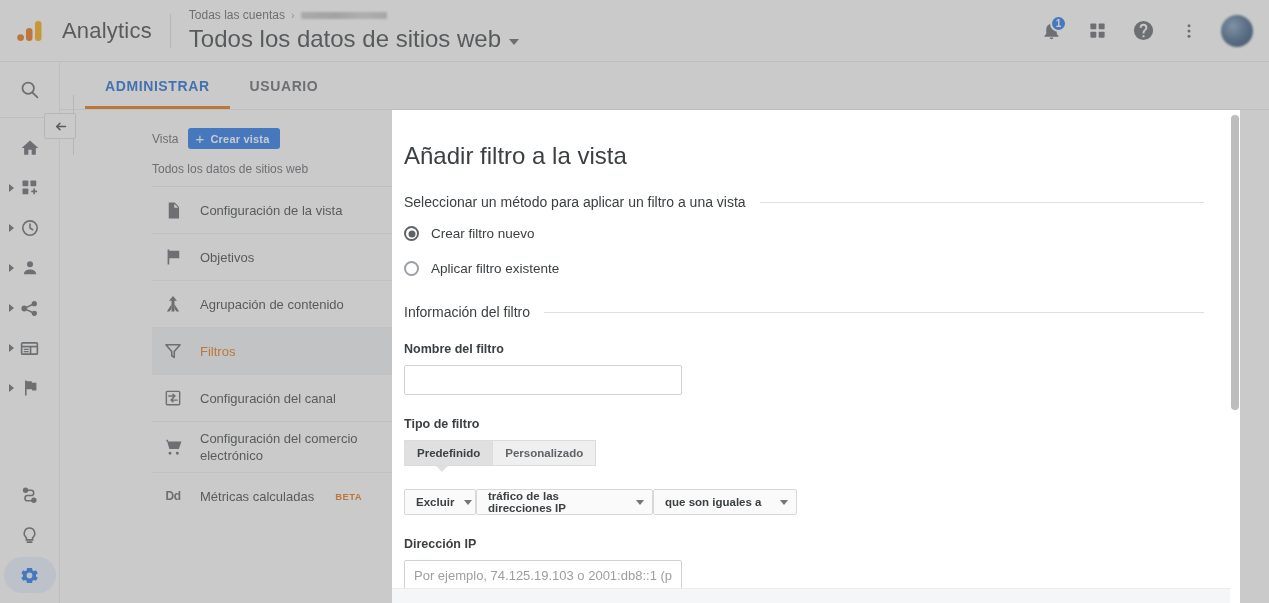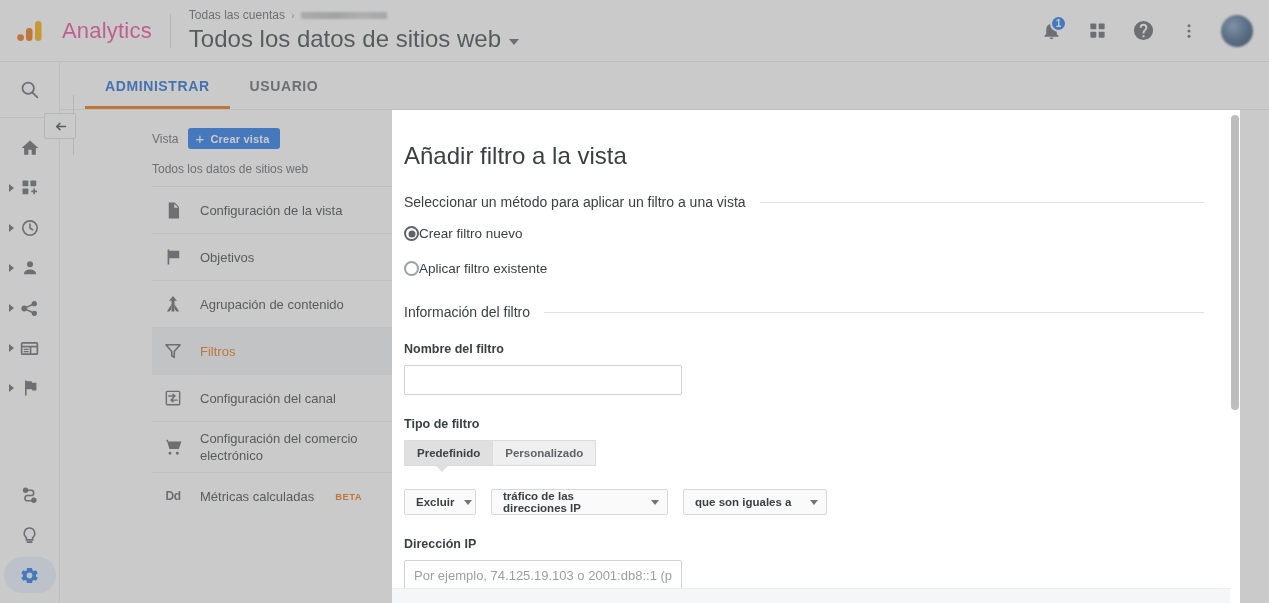--- a/index.html
+++ b/index.html
@@ -17,21 +17,21 @@
 
   
   .topbar {
     position: absolute; top: 0; left: 0; width: 1269px; height: 62px;
     background: #fff; display: flex; align-items: center;
     border-bottom: 1px solid #e8eaed;
   }
   .ga-logo { width: 60px; display: flex; align-items: center; justify-content: center; }
   .ga-logo svg { display:block; }
   .brand {
-    font-size: 22px; color: #ec4899; letter-spacing: .2px;
+    font-size: 22px; color: #404040; letter-spacing: .2px;
     padding-right: 18px; margin-left: 2px;
     font-family: "Liberation Sans", sans-serif;
   }
   .brand-divider { width:1px; height:34px; background:#dadce0; }
   .crumbs { padding-left: 18px; flex: 1; }
   .crumb-row { display:flex; align-items:center; gap:6px; font-size:12px; color:#5f6368; height:16px;}
   .crumb-link { font-size: 12px; color: #5f6368; }
   .crumb-sep { font-size: 11px; color:#9aa0a6; }
   .crumb-redacted {
     display:inline-block; width:86px; height:7px;
@@ -170,21 +170,21 @@
   .modal-body { padding: 30px 36px 0 12px; position:relative; }
   .modal-inner { padding-left: 0; }
   .modal-title { font-size:24px; color:#3c4043; font-weight:400; line-height:32px; }
 
   .section-head {
     display:flex; align-items:center; gap:14px; margin-top:22px;
   }
   .section-head .t { font-size:14px; color:#3c4043; white-space:nowrap; }
   .section-head .rule { flex:1; height:1px; background:#e0e0e0; }
 
-  .radio-row { display:flex; align-items:flex-start; margin-top:16px; }
+  .radio-row { display:flex; align-items:flex-start; gap:12px; margin-top:16px; }
   .radio {
     width:15px;height:15px;border-radius:50%;border:2px solid #9aa0a6;background:#fff;
     position:relative; min-width:15px;
   }
   .radio.checked { border-color:#5f6368; }
   .radio.checked::after {
     content:""; position:absolute; left:50%; top:50%; transform:translate(-50%,-50%);
     width:7px;height:7px;border-radius:50%;background:#5f6368;
   }
   .radio-label { font-size:13.5px; color:#3c4043; }
@@ -204,21 +204,21 @@
     font-size:11.5px; font-weight:700; color:#5f6368;
   }
   .seg:first-child { border-left:1px solid #dcdcdc; }
   .seg.active { background:#e0e0e0; color:#3c4043; }
   .seg-arrow {
     position:absolute; left:32px; bottom:-6px; width:0;height:0;
     border-left:6px solid transparent;border-right:6px solid transparent;
     border-top:6px solid #e0e0e0;
   }
 
-  .dropdown-row { display:flex; gap:15px; margin-top:23px; align-items:flex-end; }
+  .dropdown-row { display:flex; margin-top:23px; align-items:flex-end; }
   .dropdown {
     height:26px; border:1px solid #d8d8d8; border-radius:2px; background:#fafafa;
     display:flex; align-items:center; justify-content:space-between; gap:10px;
     padding:0 8px 0 11px; font-size:11.5px; color:#3c4043; font-weight:700;
   }
   .dd-caret {
     width:0;height:0;border-left:4px solid transparent;border-right:4px solid transparent;
     border-top:5px solid #757575; margin-top:1px;
   }
   .dd-w1 { width:72px; }

